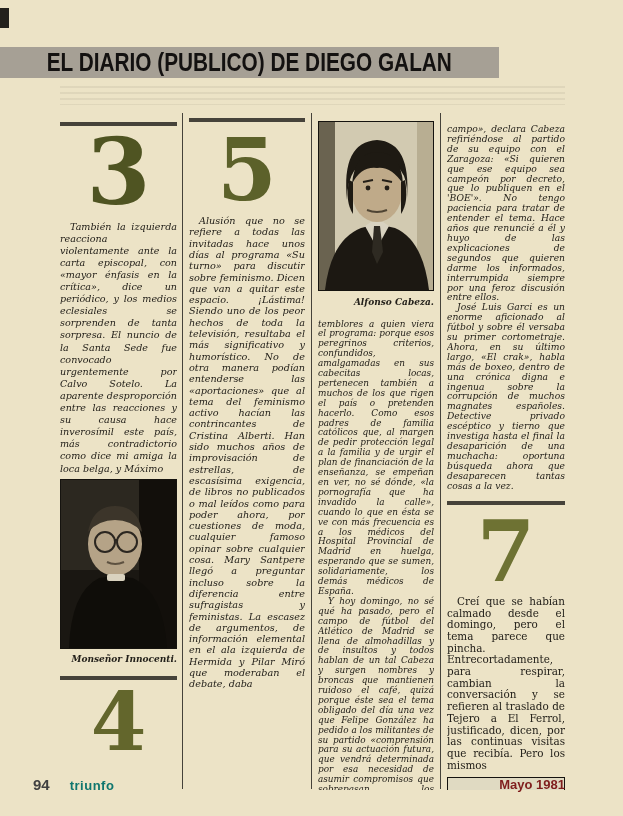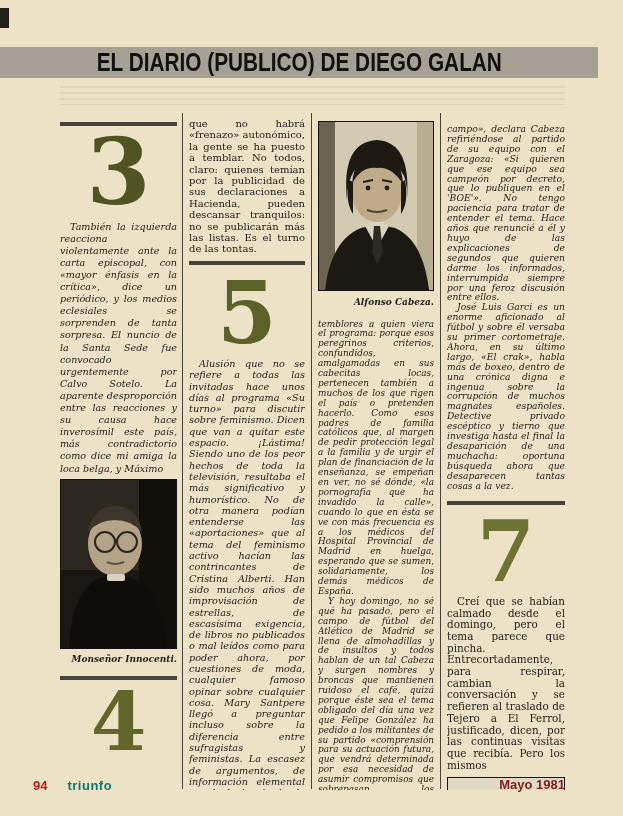--- a/index.html
+++ b/index.html
@@ -3,21 +3,21 @@
 <meta charset="utf-8">
 <style>
   html,body{margin:0;padding:0;background:#8d8a80;}
   #page{
     position:relative; width:623px; height:816px; margin:0 auto;
     background:#ece3c6; overflow:hidden;
     font-family:"DejaVu Serif",serif; color:#23201a;
   }
   
   .corner-mark{position:absolute;left:0;top:8px;width:9px;height:20px;background:#23211c;}
-  .band{position:absolute;left:0;top:47px;width:598px;height:31px;background:#a6a095;display:flex;align-items:center;justify-content:center;}
+  .band{position:absolute;left:0;top:47px;width:499px;height:31px;background:#a6a095;display:flex;align-items:center;justify-content:center;}
   .band-title{
     font-family:"Liberation Sans",sans-serif;font-weight:bold;font-size:26px;
     color:#131110;white-space:nowrap;transform:scaleX(.8);letter-spacing:0;
   }
   .ghost{position:absolute;left:60px;top:86px;width:505px;height:24px;opacity:.10;
     background:repeating-linear-gradient(#6a6455 0 1.5px,transparent 1.5px 6px);}
   
   .col{position:absolute;top:112px;height:678px;overflow:hidden;}
   #col1{left:60px;width:117px;}
   #col2{left:189px;width:116px;}
@@ -39,21 +39,21 @@
   .numeral{font-weight:bold;text-align:center;line-height:.92;}
   .n3{font-size:92px;color:#4f5422;margin:4px 0 6px;}
   .n5{font-size:86px;color:#5c612a;margin:8px 0 6px;}
   .n4{font-size:80px;color:#63662c;margin:6px 0 4px;}
   .n7{font-size:84px;color:#6e7233;margin:8px 0 6px;}
   .photo{border:1px solid #15130f;background:#777;line-height:0;}
   .photo svg{display:block;}
   .caption{font-style:italic;font-weight:bold;font-size:9px;line-height:10.5px;margin-top:5px;text-align:right;}
   
   .footer-left{position:absolute;left:33px;top:776px;font-family:"Liberation Sans",sans-serif;font-weight:bold;}
-  .footer-left .num{font-size:13px;color:#b91c1c;}
+  .footer-left .num{font-size:15px;color:#404040;}
   .footer-left .brand{font-size:13px;color:#0f766e;margin-left:20px;letter-spacing:.5px;}
   .footer-date{position:absolute;left:447px;top:777px;width:118px;text-align:right;
     font-family:"Liberation Sans",sans-serif;font-weight:bold;font-size:13px;color:#7f1d1d;}
   .mt4{margin-top:4px;}.mt6{margin-top:6px;}.mt8{margin-top:12px;}.mt9{margin-top:9px;}.mt10{margin-top:10px;}
 </style>
 </head>
 <body>
 
 <div id="page">
 
@@ -91,21 +91,20 @@
     </div>
     <div class="caption">Monseñor Innocenti.</div>
 
 
     <div class="rule mt8"></div>
     <div class="numeral n4">4</div>
 
   </div>
 
   <div class="col" id="col2">
-    <p class="ro c2-ro mt6">que no habrá «frenazo» autonómico, la gente se ha puesto a temblar. No todos, claro: quienes temían por la publicidad de sus declaraciones a Hacienda, pueden descansar tranquilos: no se publicarán más las listas. Es el turno de las tontas.</p>
     <div class="rule mt6"></div>
     <div class="numeral n5">5</div>
     <p class="it c2-it ind">Alusión que no se refiere a todas las invitadas hace unos días al programa «Su turno» para discutir sobre feminismo. Dicen que van a quitar este espacio. ¡Lástima! Siendo uno de los peor hechos de toda la televisión, resultaba el más significativo y humorístico. No de otra manera podían entenderse las «aportaciones» que al tema del feminismo activo hacían las contrincantes de Cristina Alberti. Han sido muchos años de improvisación de estrellas, de escasísima exigencia, de libros no publicados o mal leídos como para poder ahora, por cuestiones de moda, cualquier famoso opinar sobre cualquier cosa. Mary Santpere llegó a preguntar incluso sobre la diferencia entre sufragistas y feministas. La escasez de argumentos, de información elemental en el ala izquierda de Hermida y Pilar Miró que moderaban el debate, daba</p>
 
   </div>
 
   <div class="col" id="col3">
     <div class="photo mt9">
       <svg width="114" height="168" viewBox="0 0 114 168" xmlns="http://www.w3.org/2000/svg">
         <rect width="114" height="168" fill="#d2cab1"></rect>

